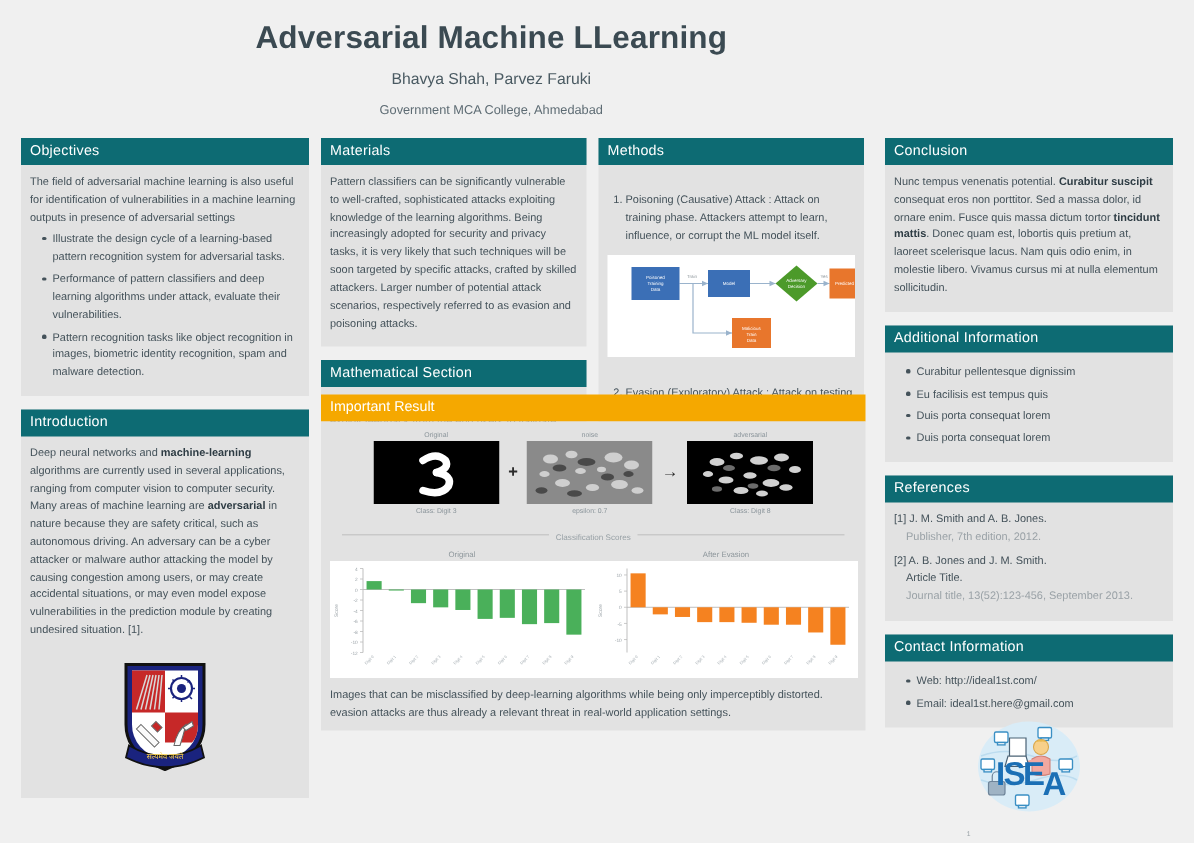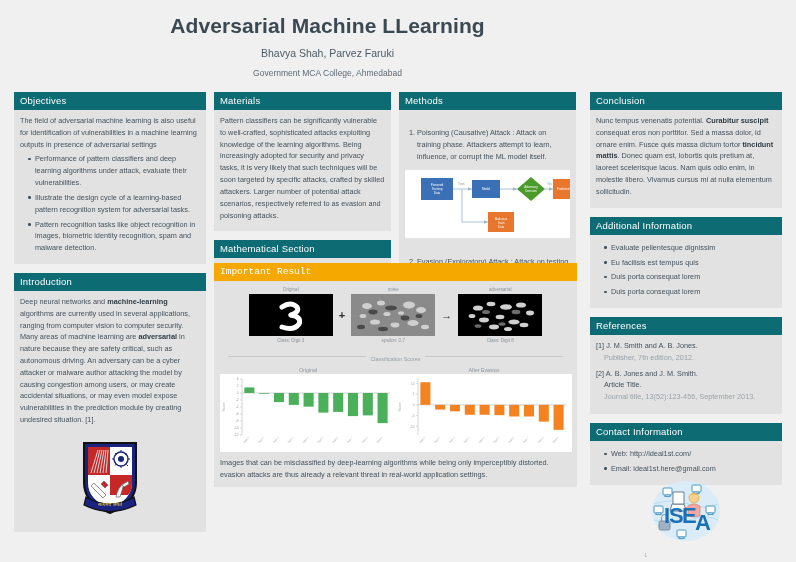--- a/index.html
+++ b/index.html
@@ -42,21 +42,21 @@
 
   
   .crest-wrap{text-align:center;padding:10px 0 4px 0;}
   .crest{display:inline-block;}
 
   
   .diagram{background:#ffffff;margin:4px 0 2px 0;}
 
   
   .result{position:absolute;left:214px;top:263px;width:363px;}
-  .result .hd{background:#f5a800;color:#ffffff;font-size:9.5px;padding:3px 6px 4px 6px;font-family:Liberation Mono, monospace;}
+  .result .hd{background:#f5a800;color:#ffffff;font-size:9.5px;padding:3px 6px 4px 6px;}
   .result .bd{background:#e2e2e2;padding:4px 4px 6px 4px;}
   .imgrow{display:flex;align-items:center;justify-content:center;gap:5px;padding:2px 0 0 0;}
   .imgcell{text-align:center;}
   .imglab{font-size:4.6px;color:#8a949a;margin-bottom:2px;}
   .imgcap{font-size:4.6px;color:#8a949a;margin-top:2px;}
   .mnist{width:84px;height:42px;display:block;}
   .opsym{font-size:11px;color:#2b2b2b;font-weight:bold;padding:0 1px;}
   .csline{position:relative;text-align:center;margin:4px 10px 1px 10px;}
   .csline:before{content:"";position:absolute;left:0;right:0;top:50%;height:1px;background:#c9c9c9;}
   .csline span{position:relative;background:#e2e2e2;padding:0 4px;font-size:5.4px;color:#98a1a6;}
@@ -90,22 +90,22 @@
 
   <div class="cols">
 
     <div class="col col-1">
 
       <div class="card">
         <div class="hd">Objectives</div>
         <div class="bd">
           <p>The field of adversarial machine learning is also useful for identification of vulnerabilities in a machine learning outputs in presence of adversarial settings</p>
           <ul class="bl">
+            <li>Illustrate the design cycle of a learning-based pattern recognition system for adversarial tasks.</li>
             <li>Performance of pattern classifiers and deep learning algorithms under attack, evaluate their vulnerabilities.</li>
-            <li>Illustrate the design cycle of a learning-based pattern recognition system for adversarial tasks.</li>
             <li>Pattern recognition tasks like object recognition in images, biometric identity recognition, spam and malware detection.</li>
           </ul>
         </div>
       </div>
 
       <div class="card">
         <div class="hd">Introduction</div>
         <div class="bd">
           <p><span>Deep neural networks and </span><b>machine-learning</b><span> algorithms are currently used in several applications, ranging from computer vision to computer security. Many areas of machine learning are </span><b>adversarial</b><span> in nature because they are safety critical, such as autonomous driving. An adversary can be a cyber attacker or malware author attacking the model by causing congestion among users, or may create accidental situations, or may even model expose vulnerabilities in the prediction module by creating undesired situation. [1].</span></p>
           <div class="crest-wrap">
@@ -269,21 +269,21 @@
         <div class="hd">Conclusion</div>
         <div class="bd">
           <p><span>Nunc tempus venenatis potential. </span><b>Curabitur suscipit</b><span> consequat eros non porttitor. Sed a massa dolor, id ornare enim. Fusce quis massa dictum tortor </span><b>tincidunt mattis</b><span>. Donec quam est, lobortis quis pretium at, laoreet scelerisque lacus. Nam quis odio enim, in molestie libero. Vivamus cursus mi at nulla elementum sollicitudin.</span></p>
         </div>
       </div>
 
       <div class="card">
         <div class="hd">Additional Information</div>
         <div class="bd">
           <ul class="bl">
-            <li>Evaluate pellentesque dignissim</li>
+            <li>Curabitur pellentesque dignissim</li>
             <li>Eu facilisis est tempus quis</li>
             <li>Duis porta consequat lorem</li>
             <li>Duis porta consequat lorem</li>
           </ul>
         </div>
       </div>
 
       <div class="card">
         <div class="hd">References</div>
         <div class="bd refs">

